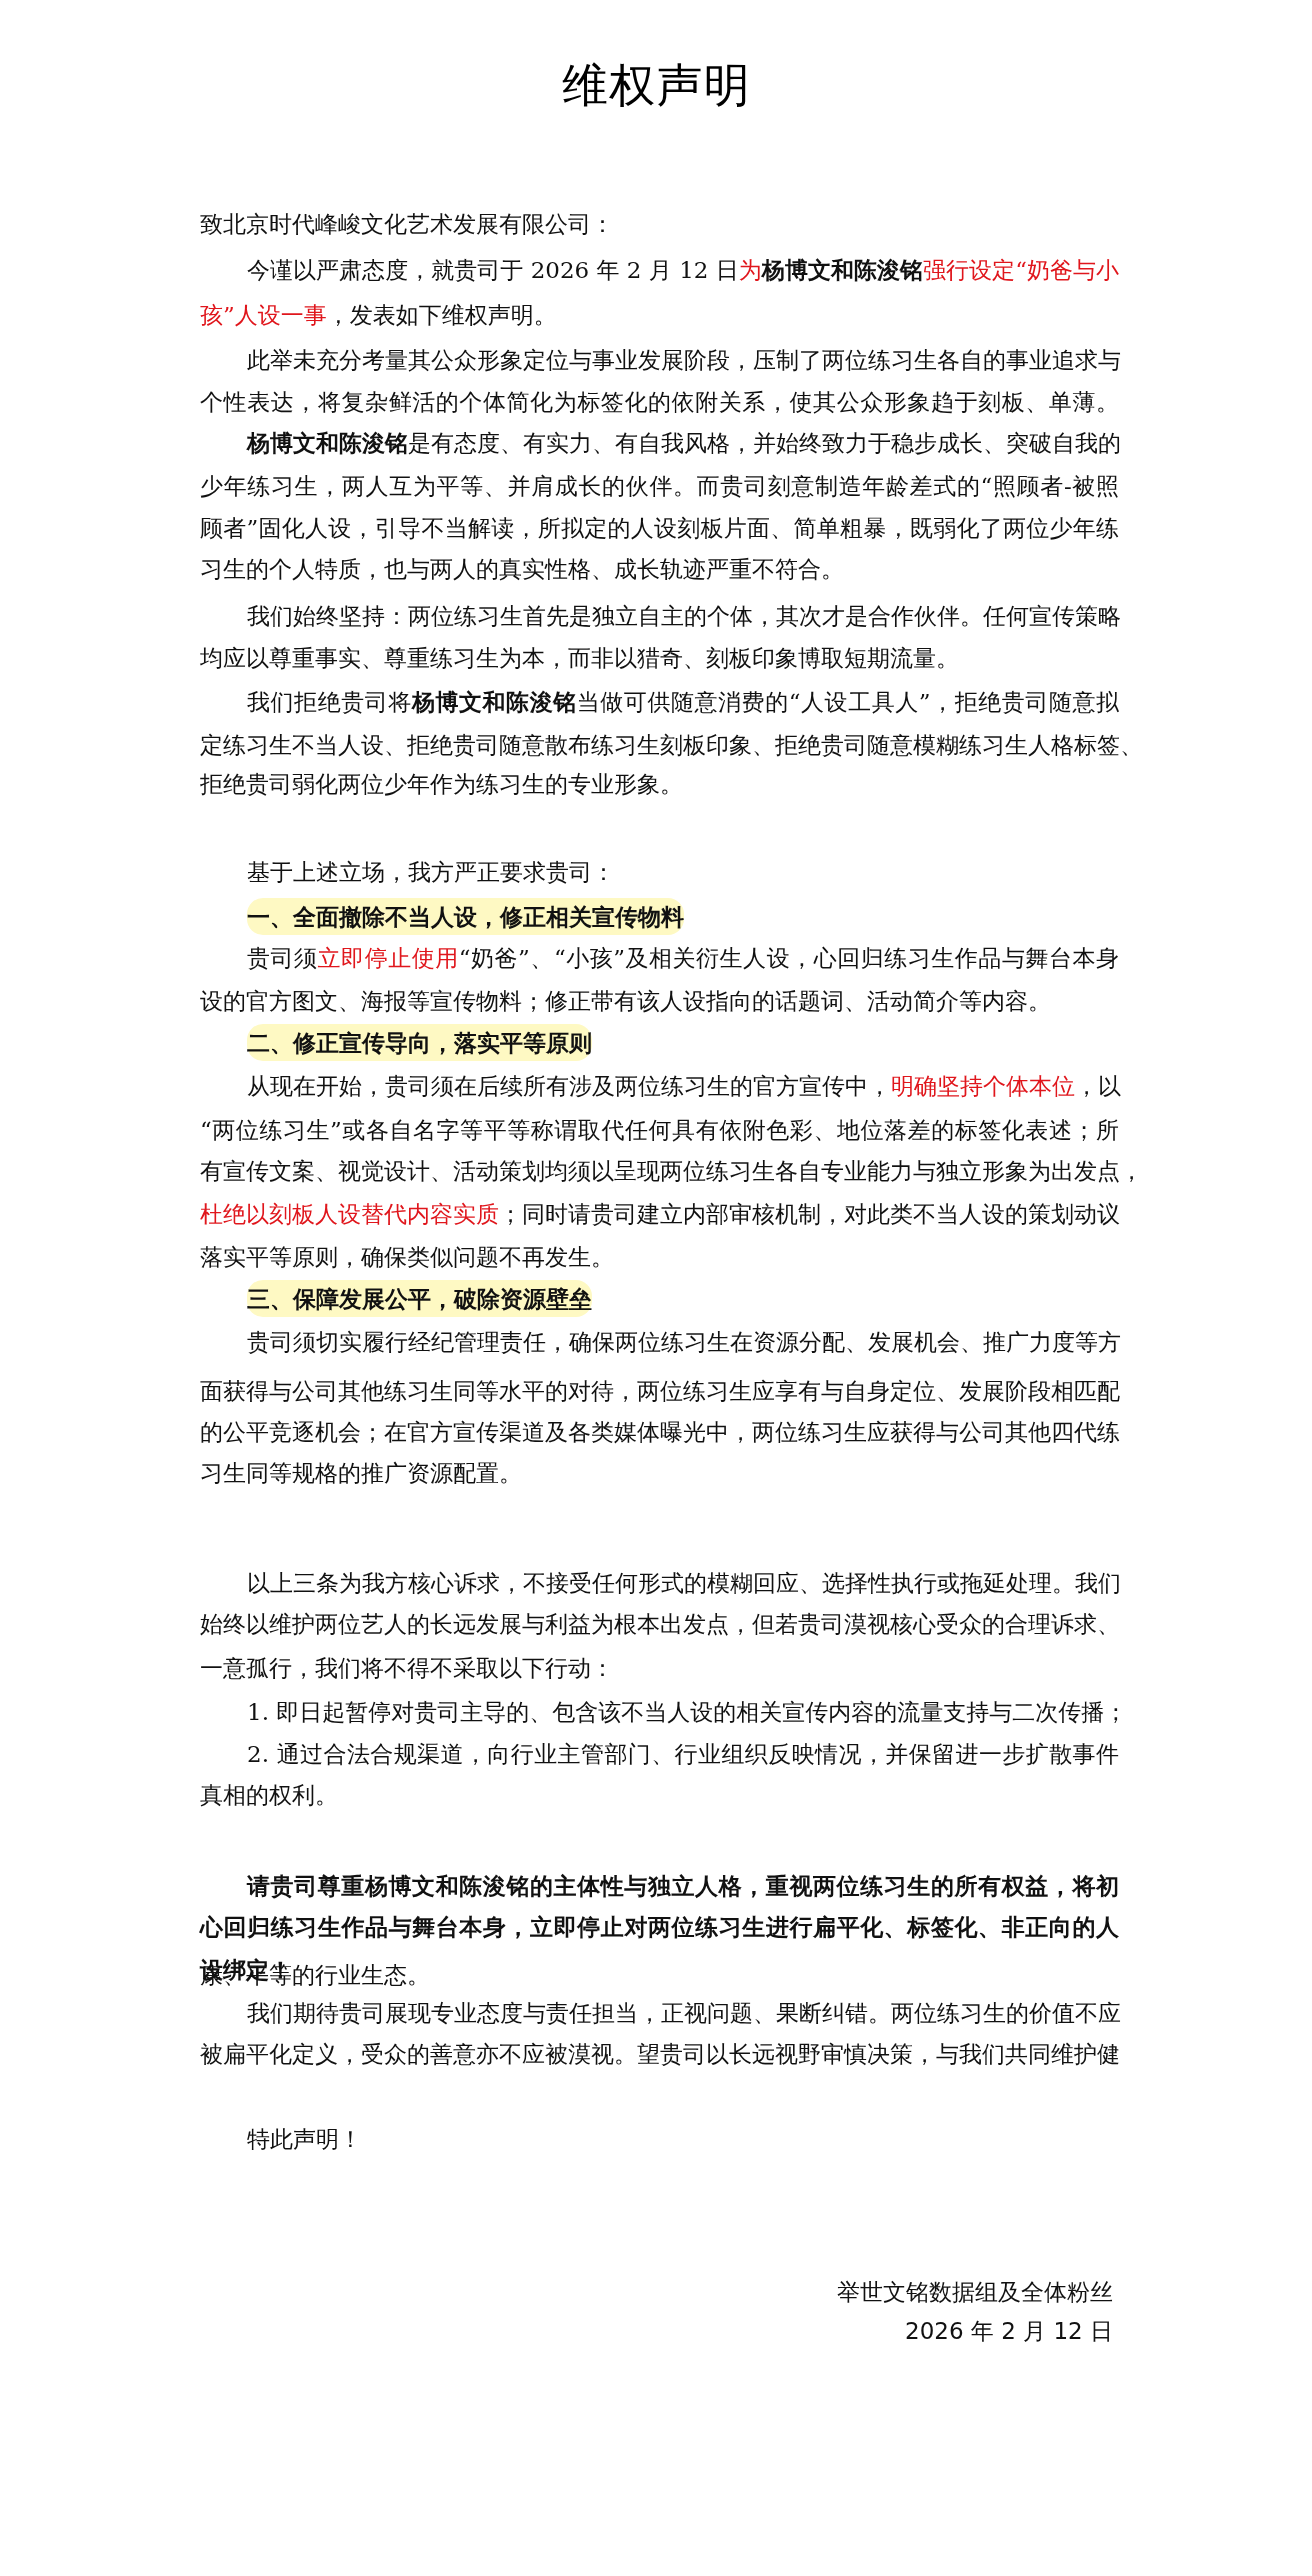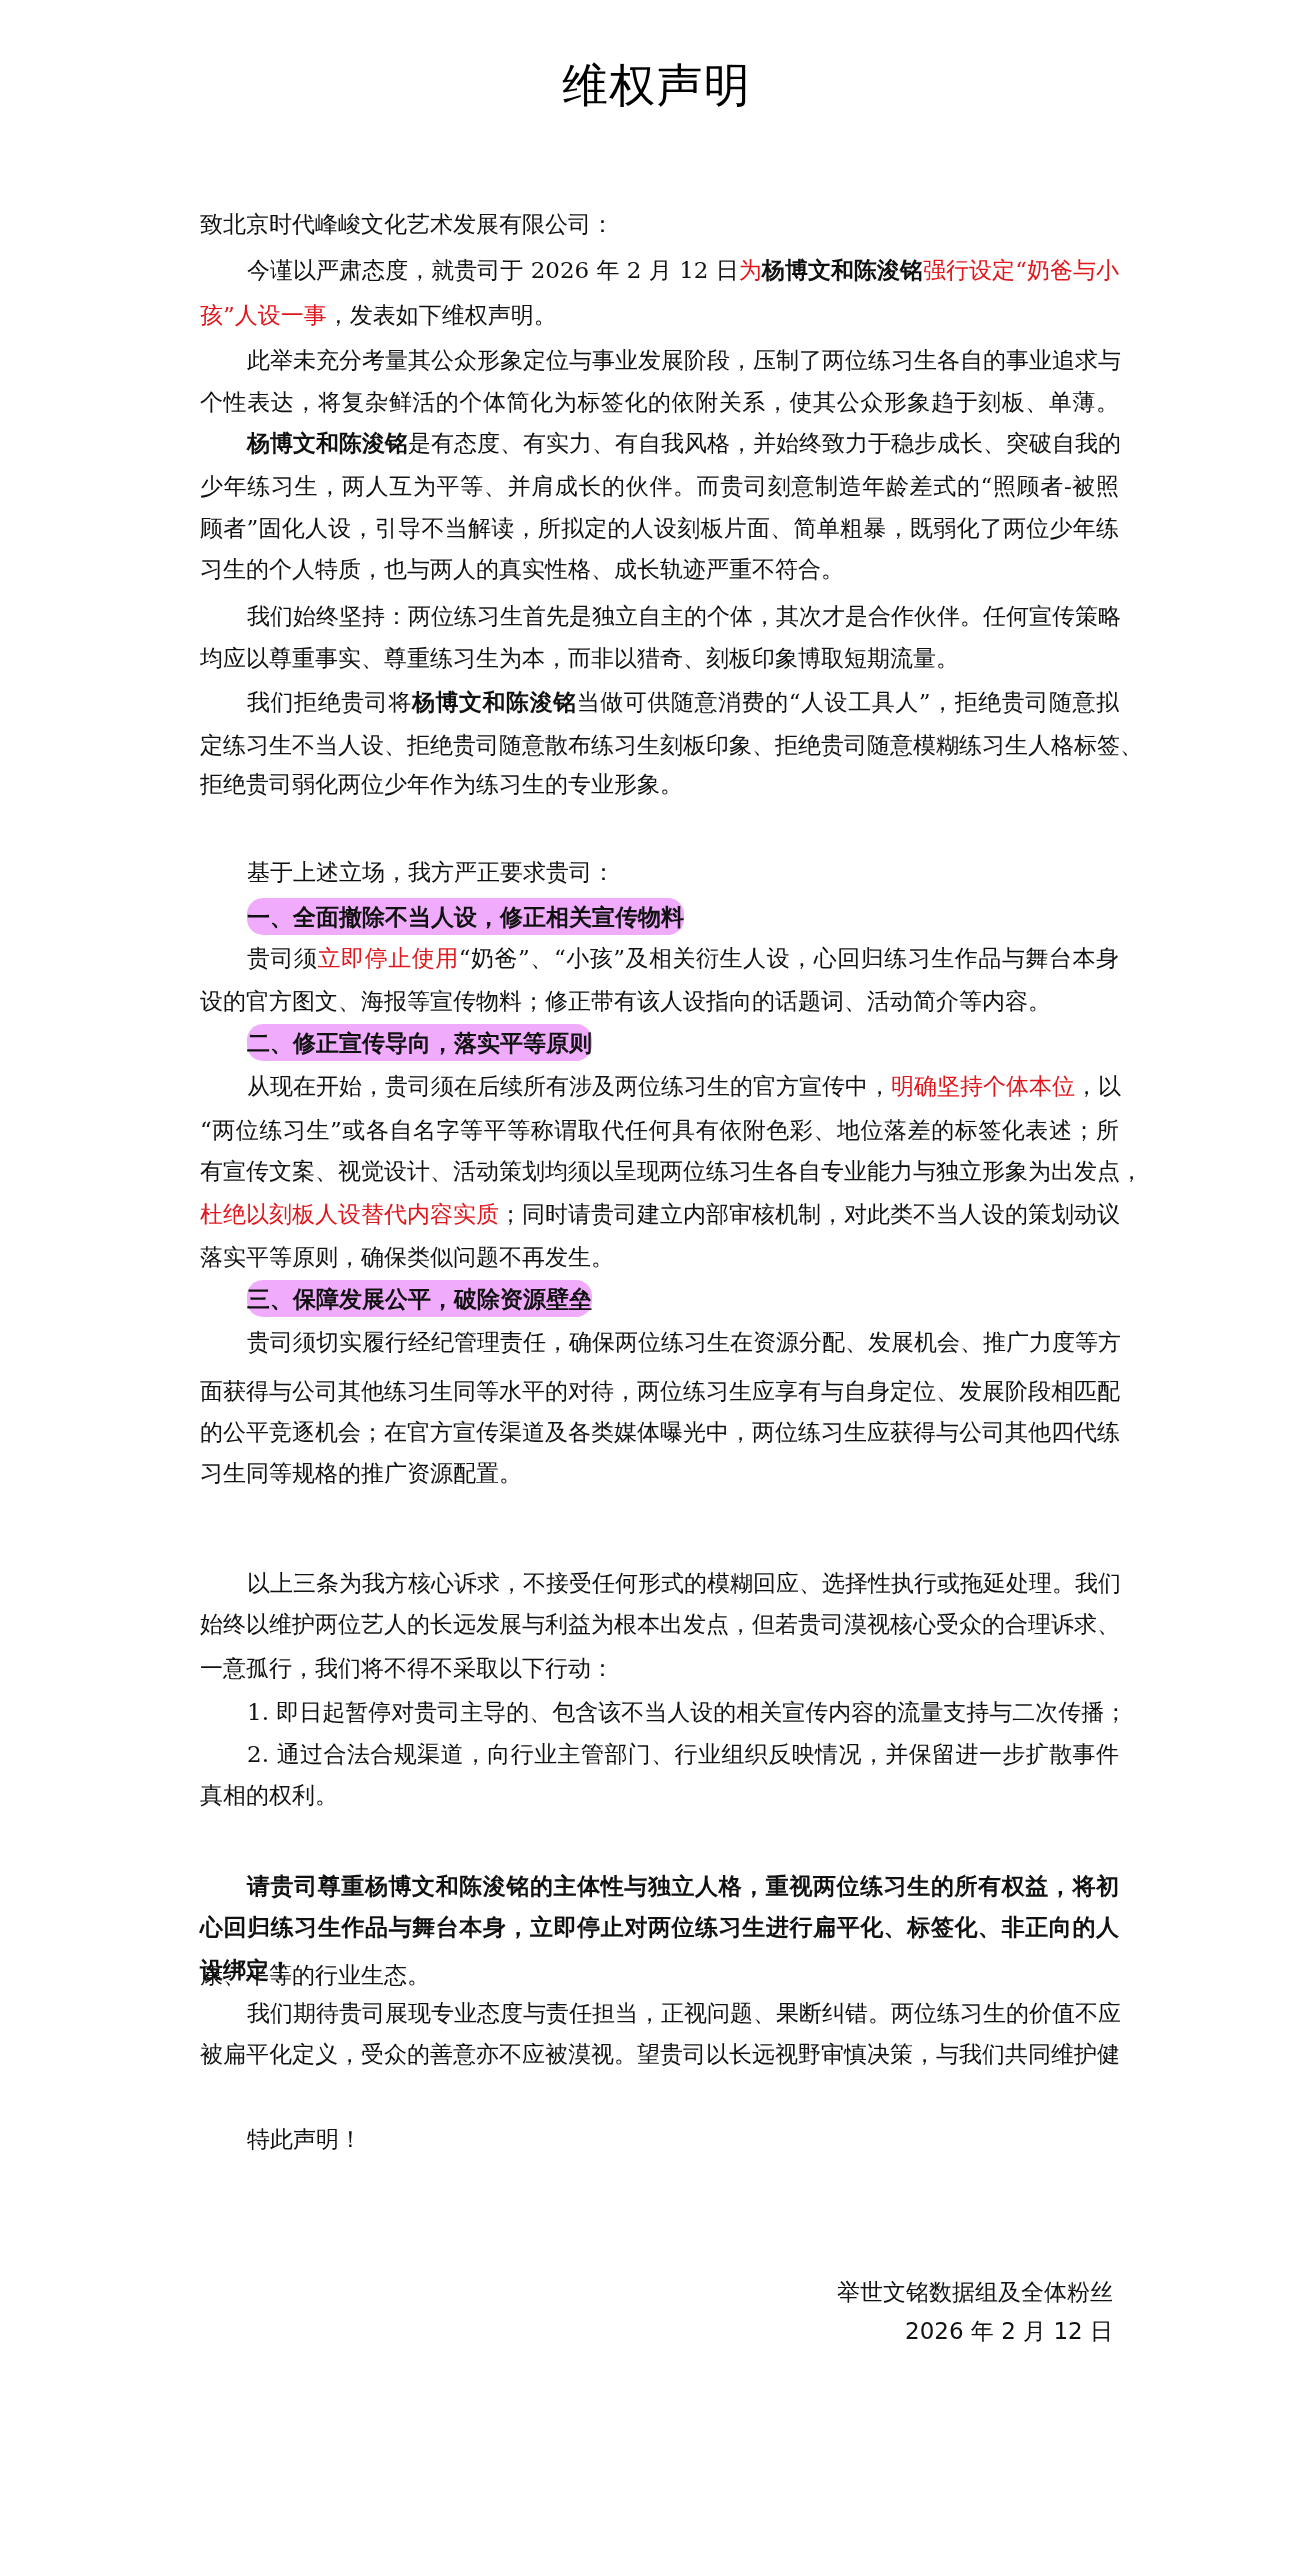--- a/index.html
+++ b/index.html
@@ -14,21 +14,21 @@
     font-family: "DejaVu Sans", sans-serif; font-weight: normal; color: #000;
   }
   .line {
     position: absolute; left: 200px; width: 919px; height: 30px;
     font-size: 23px; line-height: 30px; white-space: nowrap; overflow: visible; margin-top: 21px;
   }
   .line.full { text-align: justify; text-align-last: justify; }
   .line.indent { padding-left: 47px; width: 872px; }
   .bold { font-weight: bold; }
   .red { color: #e0161c; }
-  .hl { background: #f0abfc; font-weight: bold; padding: 5px 0; border-radius: 16px; }
+  .hl { background: #fef9c3; font-weight: bold; padding: 5px 0; border-radius: 16px; }
   .sig {
     position: absolute; right: 200px; height: 30px; font-size: 23px; line-height: 30px;
     font-family: "DejaVu Sans", sans-serif; white-space: nowrap; text-align: left;
   }
 </style>
 </head>
 <body>
 
 <div>
 

